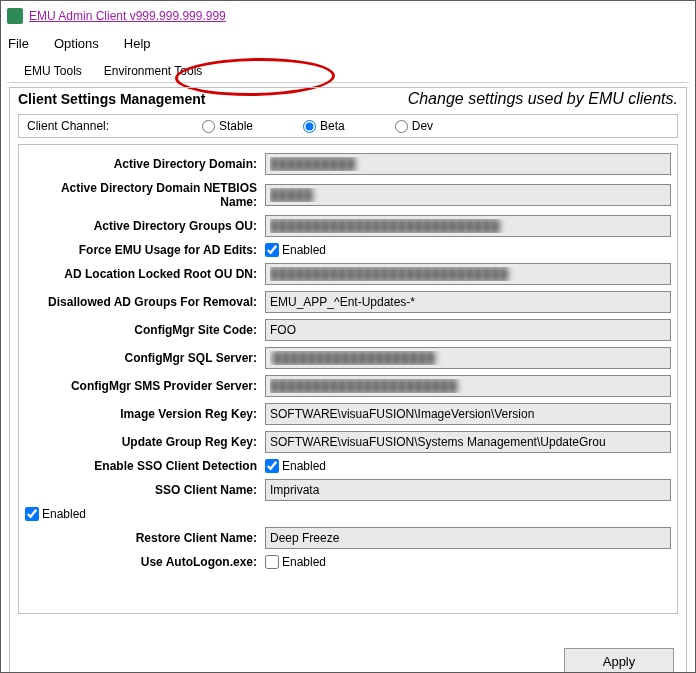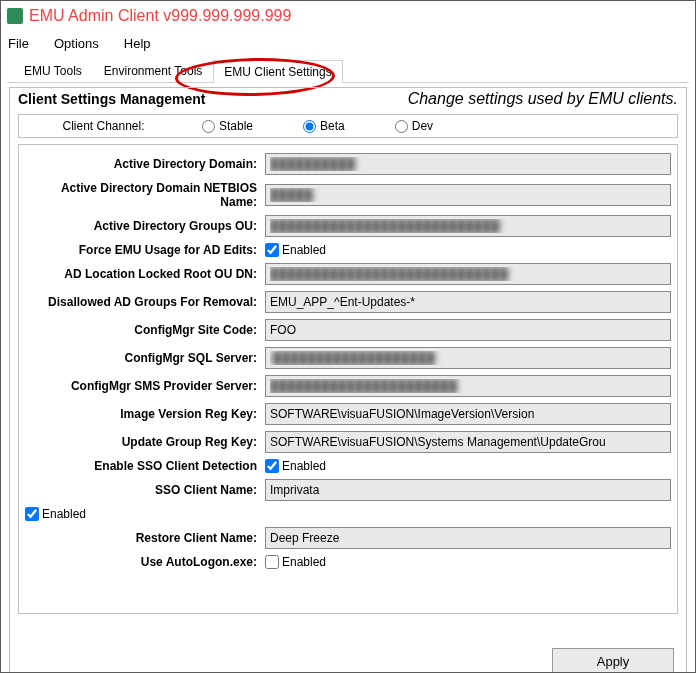--- a/index.html
+++ b/index.html
@@ -11,22 +11,23 @@
   height: 673px;
   overflow: hidden;
   border: 1px solid #5a5a5a;
 }
 .titlebar {
   height: 30px;
   display: flex;
   align-items: center;
   padding: 0 6px;
   background: #fff;
-  color: #ef4444;
-  font-size: 16px;
+  color: #a21caf;
+  font-size: 12px;
+  text-decoration: underline;
 }
 .titlebar .app-icon {
   width: 16px; height: 16px;
   background: #2e8b57;
   margin-right: 6px;
   display: inline-block;
   border-radius: 2px;
 }
 .menubar {
   height: 24px;
@@ -92,21 +93,21 @@
 }
 .channel-row {
   margin: 2px 8px 6px 8px;
   border: 1px solid #bfbfbf;
   padding: 4px 8px;
   display: flex;
   align-items: center;
 }
 .channel-row .lbl {
   width: 175px;
-  text-align: center;
+  text-align: left;
   padding-right: 22px;
 }
 .radio-group {
   display: flex;
   gap: 50px;
   flex: 1;
   align-items: center;
 }
 .radio-group label {
   display: flex;
@@ -156,21 +157,21 @@
   color: transparent;
   text-shadow: 0 0 6px rgba(80,80,80,0.9);
   user-select: none;
 }
 .footer {
   position: absolute;
   bottom: 8px;
   right: 12px;
 }
 .apply-btn {
-  width: 122px;
+  width: 110px;
   height: 26px;
   border: 1px solid #999;
   background: #eaeaea;
   font-family: inherit;
   font-size: 13px;
   cursor: default;
 }
 ::-webkit-scrollbar { width: 16px; }
 ::-webkit-scrollbar-track { background: #f0f0f0; }
 ::-webkit-scrollbar-thumb { background: #c8c8c8; border: 1px solid #aaa; }
@@ -186,21 +187,20 @@
 
 <div class="menubar">
   <span>File</span>
   <span>Options</span>
   <span>Help</span>
 </div>
 
 <div class="tabstrip">
   <div class="tab">EMU Tools</div>
   <div class="tab">Environment Tools</div>
-  <div class="tab active">EMU Client Settings</div>
 </div>
 
 <div class="red-circle"></div>
 
 <div class="panel">
   <div class="panel-header">
     <span class="title">Client Settings Management</span>
     <span class="subtitle">Change settings used by EMU clients.</span>
   </div>
 

